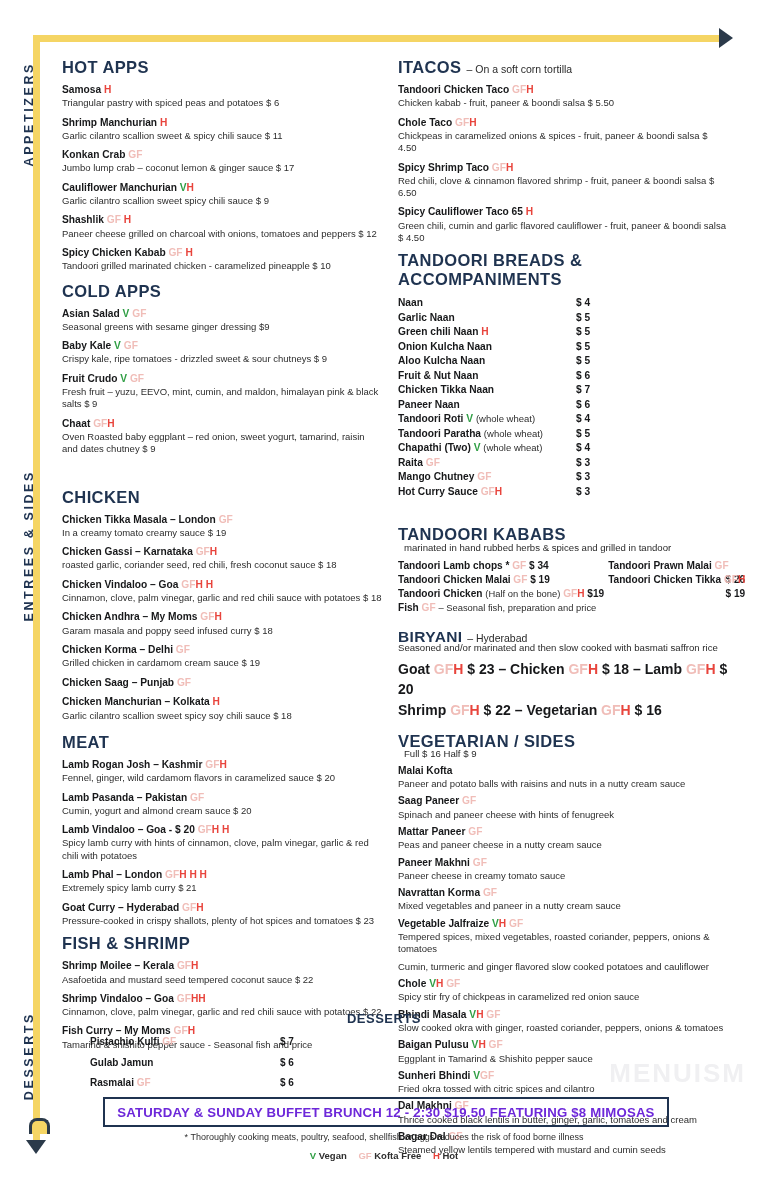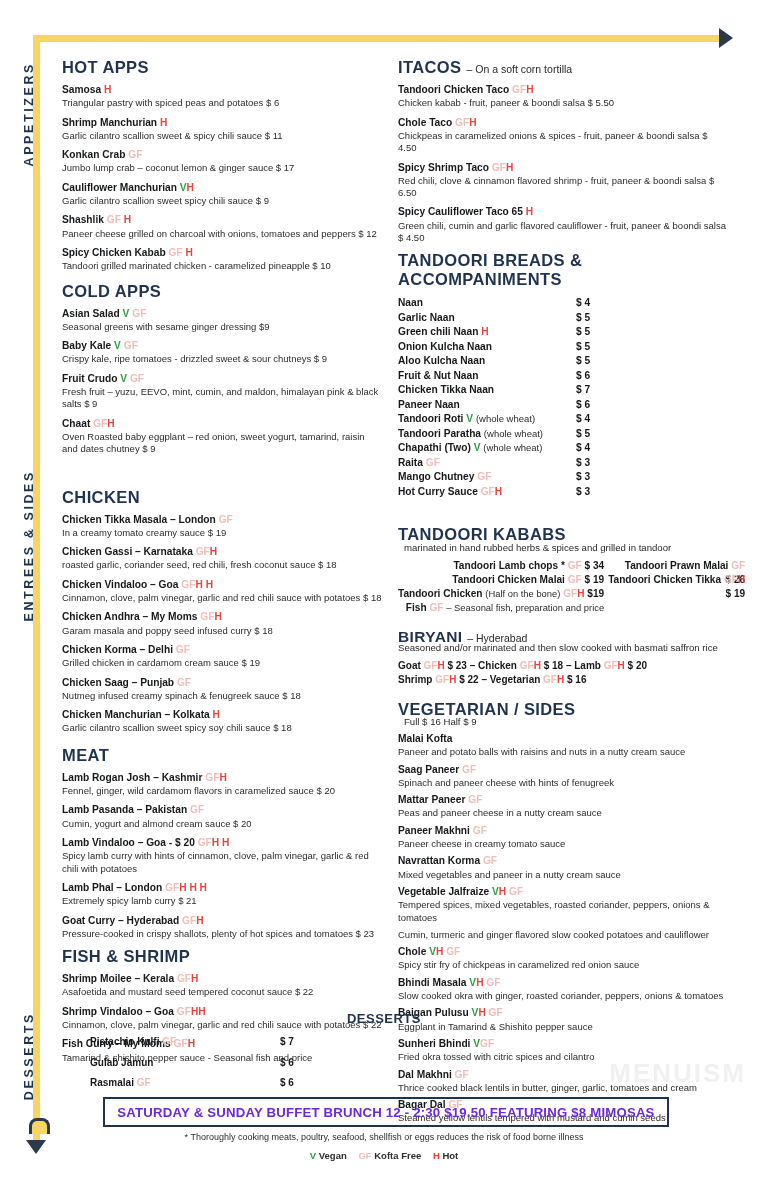--- a/index.html
+++ b/index.html
@@ -55,25 +55,25 @@
 
   
   .plist{margin-top:2px;}
   .prow{display:flex;font-size:10.2px;font-weight:bold;color:#17181a;line-height:1.42;}
   .prow .pn{flex:0 0 178px;}
   .prow .pp{font-weight:bold;}
   .prow .ww{font-weight:normal;font-size:9.5px;color:#2d2d2d;}
 
   
   .kgrid{display:flex;gap:4px;margin-top:3px;}
-  .kcol{flex:1;text-align:right;}
+  .kcol{flex:1;}
   .kline{font-size:10.1px;font-weight:bold;color:#17181a;line-height:1.38;white-space:nowrap;}
   .kline .note{font-weight:normal;font-size:9.4px;color:#2d2d2d;}
   .kline .pp{float:right;}
-  .biryani-line{font-size:10px;font-weight:bold;color:#17181a;line-height:1.45;}
+  .biryani-line{font-size:14px;font-weight:bold;color:#17181a;line-height:1.45;}
 
   
   .desserts-head{
     position:absolute;left:0;right:0;top:1011px;text-align:center;
     font-weight:bold;font-size:13px;color:#1f3350;letter-spacing:.5px;
   }
   .dsst{position:absolute;left:90px;top:1032px;width:230px;}
   .drow{display:flex;font-size:10px;font-weight:bold;color:#17181a;line-height:2.05;}
   .drow .dn{flex:1;}
   .drow .dp{width:40px;text-align:left;}
@@ -173,21 +173,20 @@
         <div class="item">
           <div class="nm">Chicken Andhra – My Moms <span class="gf">GF</span><span class="h">H</span></div>
           <div class="ds">Garam masala and poppy seed infused curry $ 18</div>
         </div>
         <div class="item">
           <div class="nm">Chicken Korma – Delhi <span class="gf">GF</span></div>
           <div class="ds">Grilled chicken in cardamom cream sauce $ 19</div>
         </div>
         <div class="item">
           <div class="nm">Chicken Saag – Punjab <span class="gf">GF</span></div>
-          <div class="ds">Nutmeg infused creamy spinach &amp; fenugreek sauce $ 18</div>
         </div>
         <div class="item">
           <div class="nm">Chicken Manchurian – Kolkata <span class="h">H</span></div>
           <div class="ds">Garlic cilantro scallion sweet spicy soy chili sauce $ 18</div>
         </div>
       </div>
 
     <div class="sec-head" style="margin-top:11px">MEAT</div>
     <div id="meat-list">
         <div class="item">

